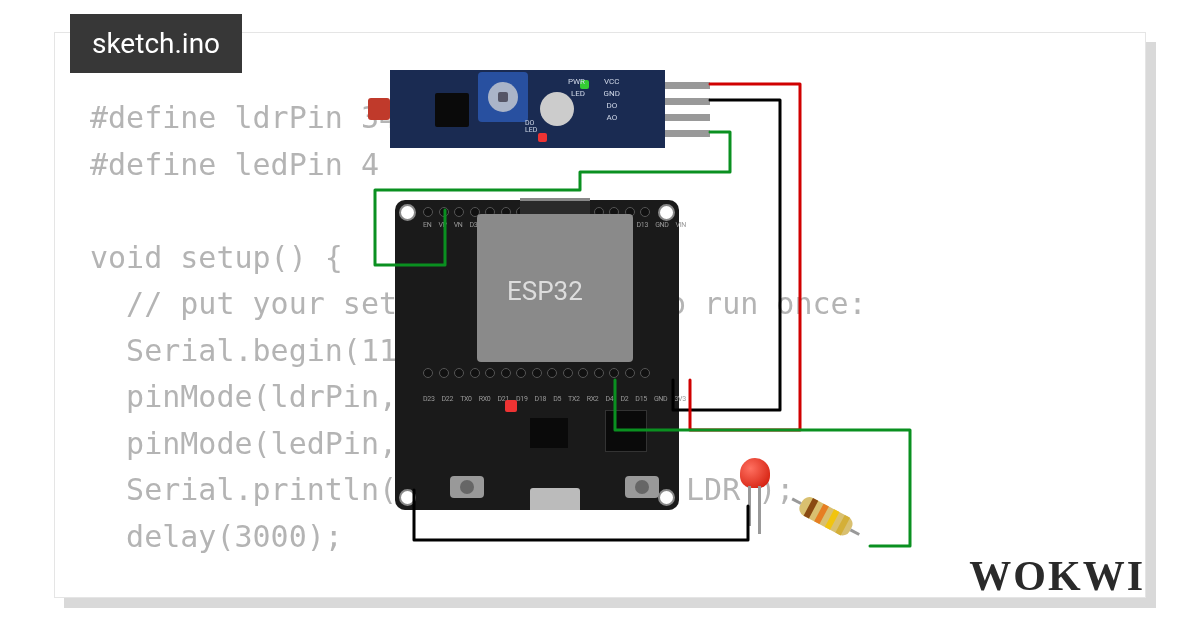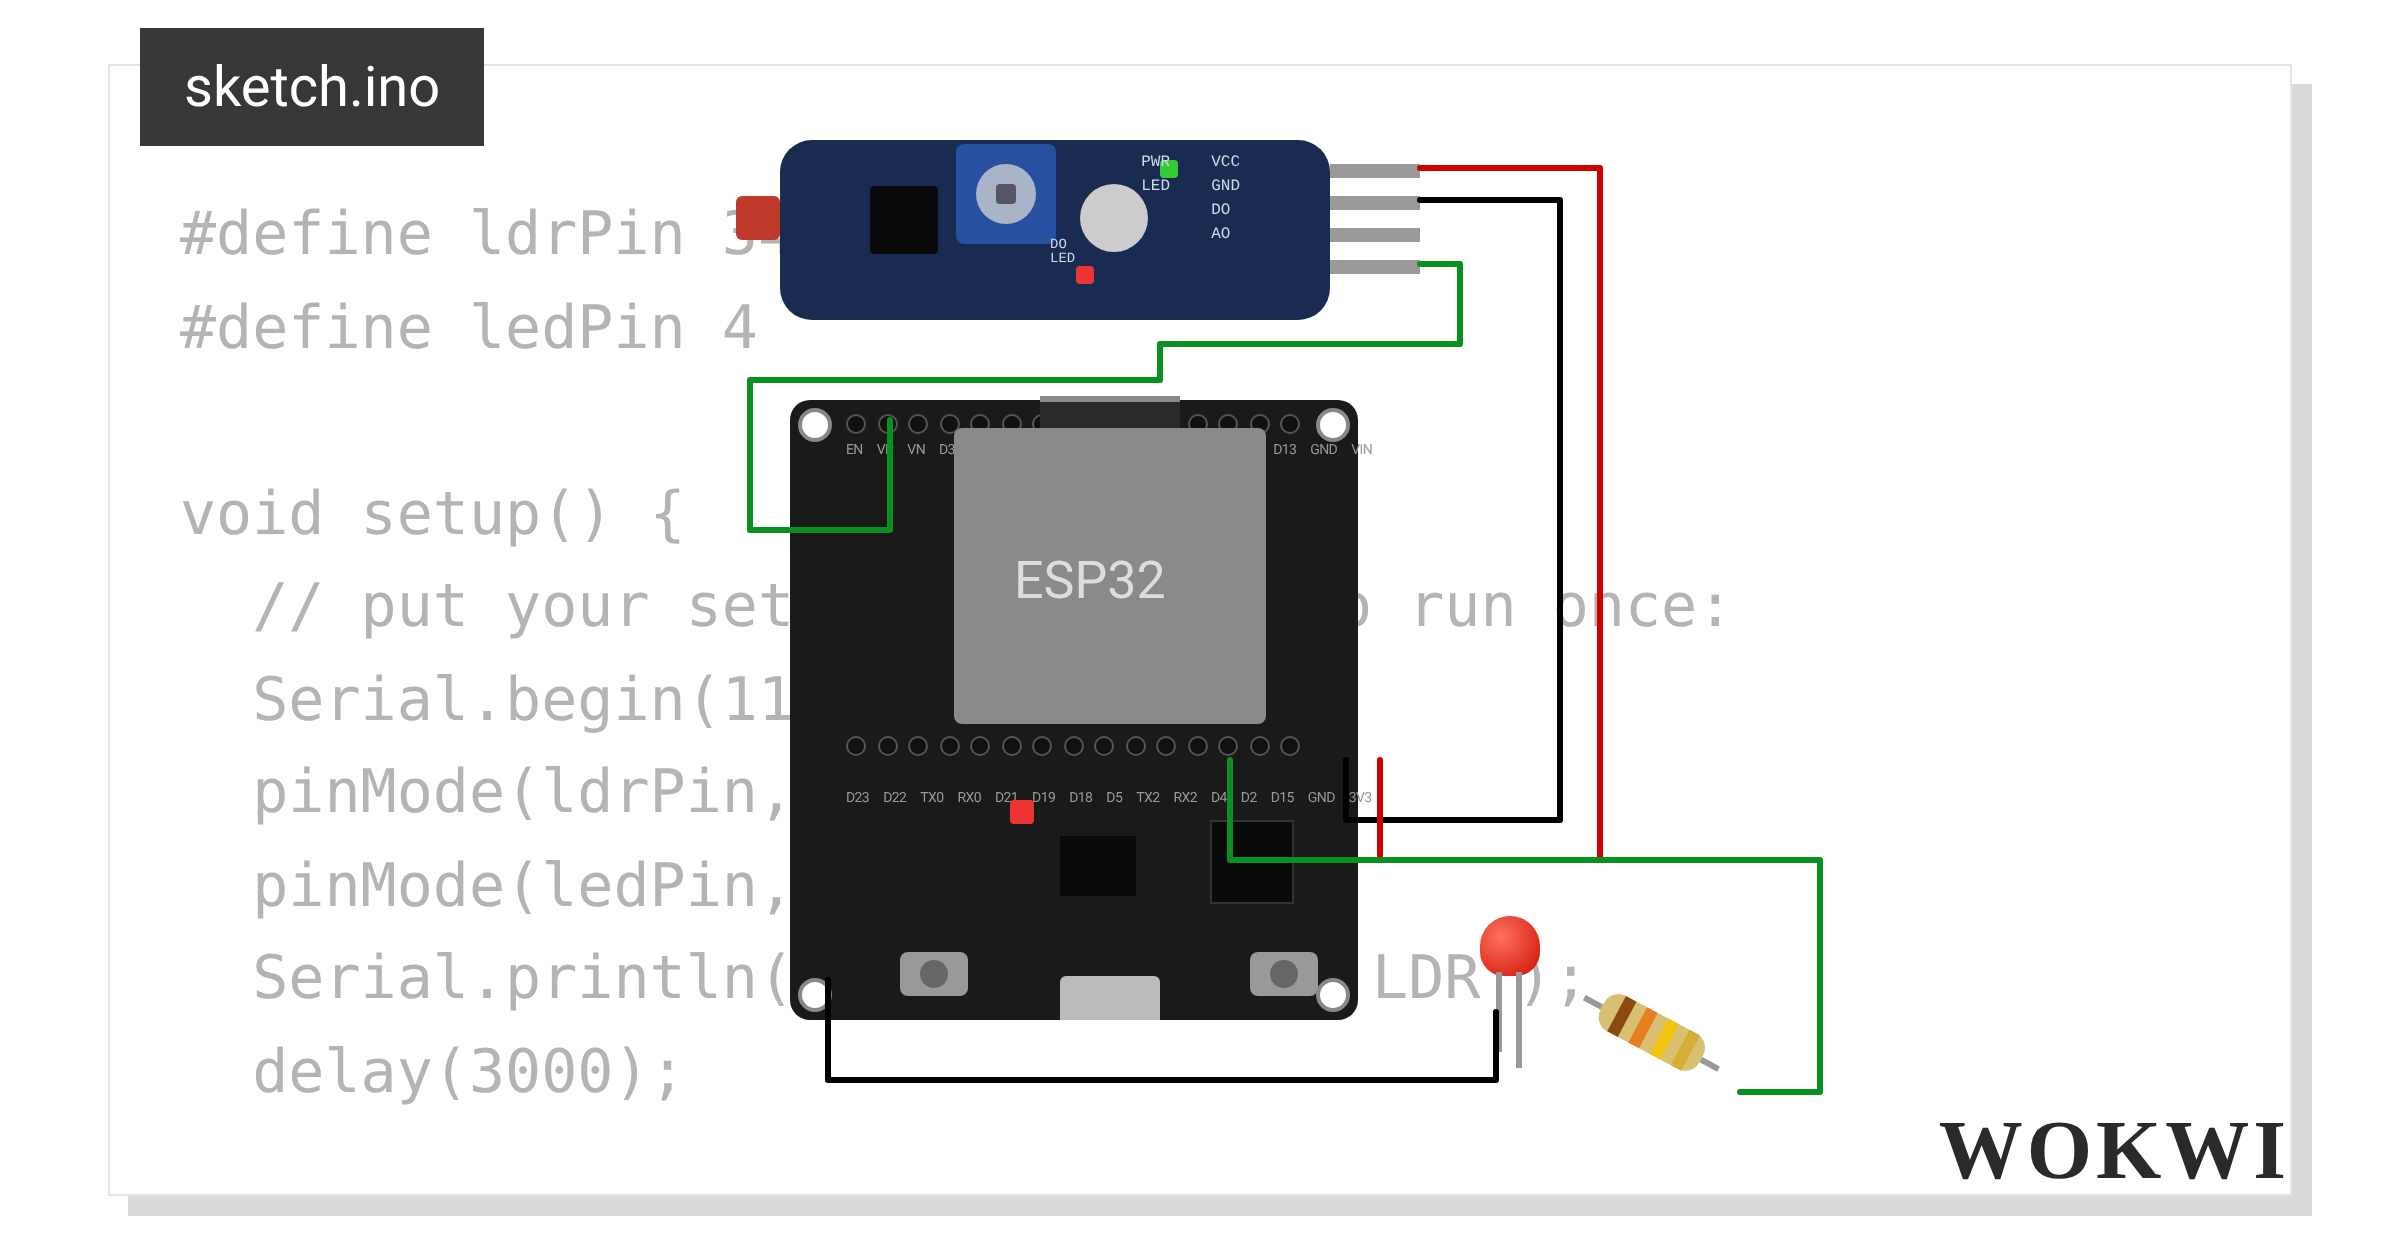--- a/index.html
+++ b/index.html
@@ -50,24 +50,23 @@
     width: 580px;
     height: 500px;
     z-index: 3;
   }
   
   .ldr-module {
     position: absolute;
     left: 40px;
     top: 0;
     width: 275px;
-    height: 90px;
+    height: 78px;
     background: #1a2b52;
-    border-radius: 16px;
-    font-family: Liberation Mono, monospace;
+    border-radius: 0;
   }
   .ldr-sensor {
     position: absolute;
     left: -22px;
     top: 28px;
     width: 22px;
     height: 22px;
     background: #c03a2b;
     border-radius: 3px;
   }
@@ -114,21 +113,21 @@
     background: #ccc;
     border-radius: 50%;
   }
   .ldr-pin-labels {
     position: absolute;
     right: 45px;
     top: 6px;
     font-size: 8px;
     color: #d0d8e8;
     line-height: 1.5;
-    text-align: left;
+    text-align: center;
   }
   .ldr-aux-labels {
     position: absolute;
     right: 80px;
     top: 6px;
     font-size: 8px;
     color: #d0d8e8;
     line-height: 1.5;
     text-align: right;
   }

